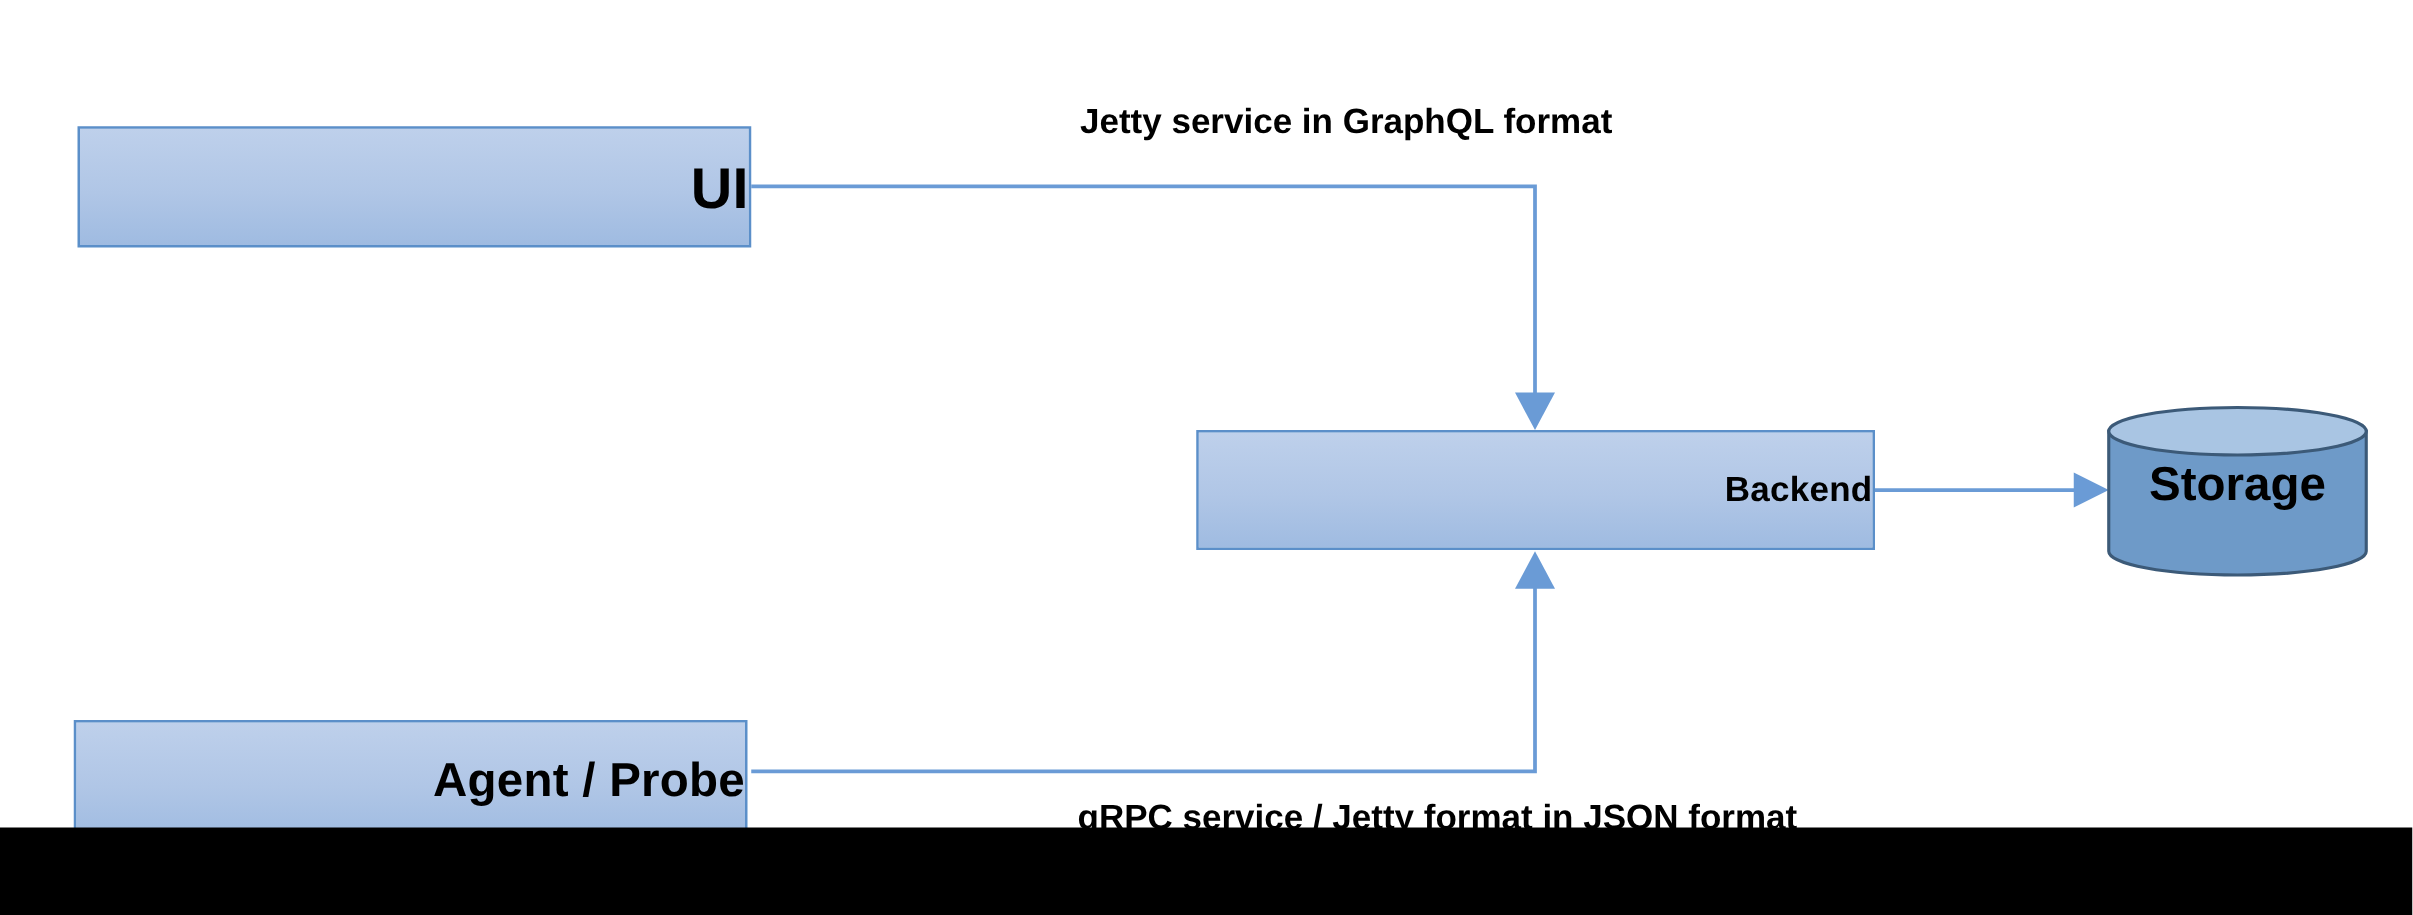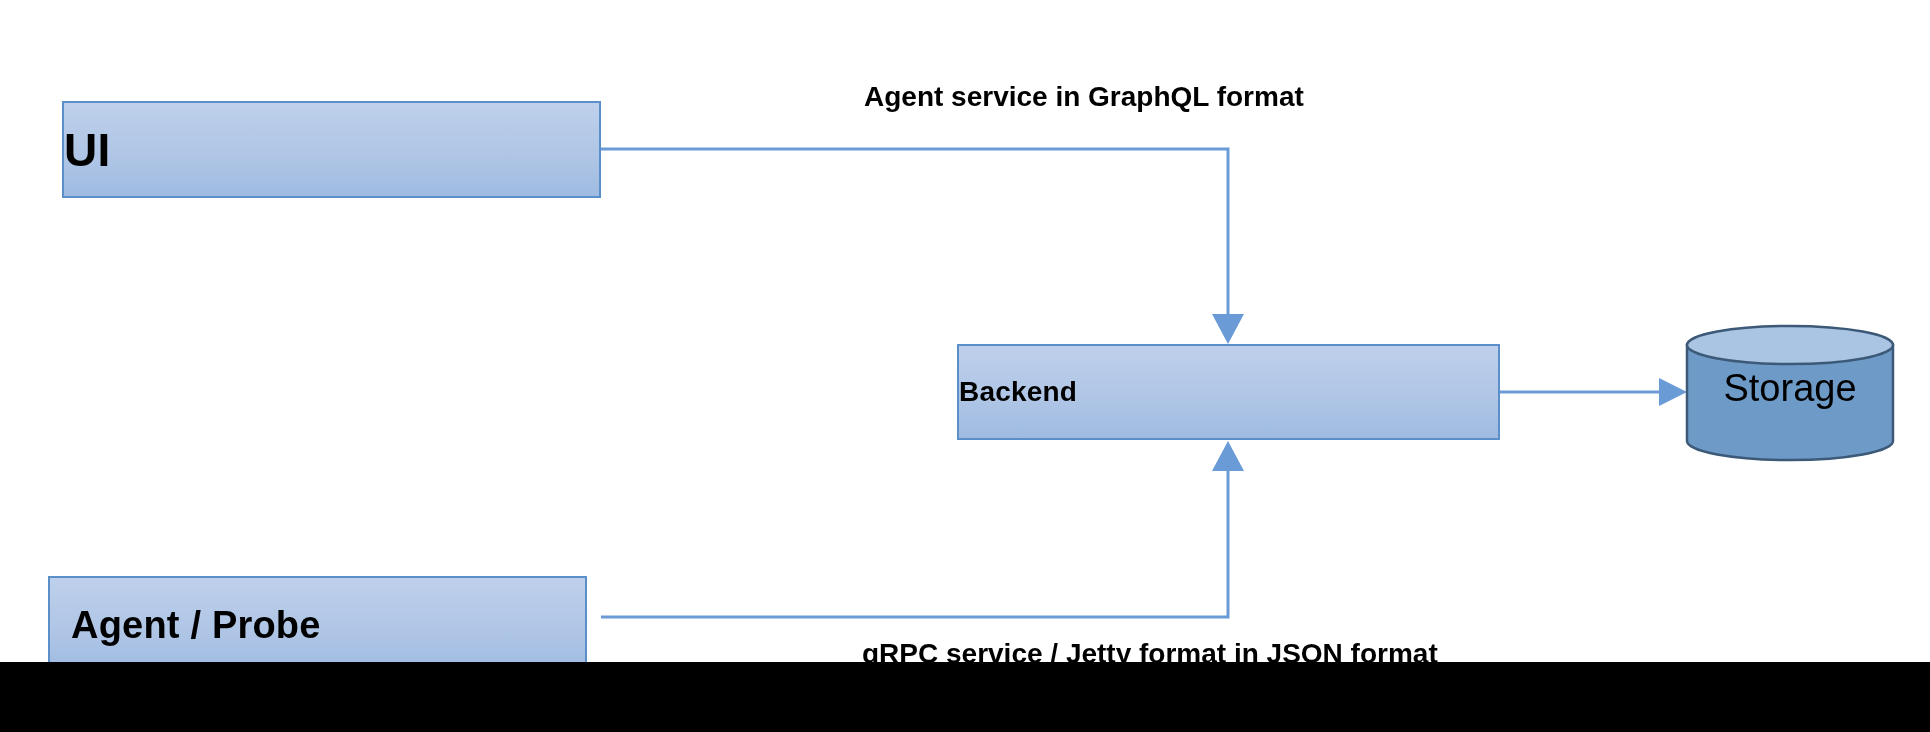--- a/index.html
+++ b/index.html
@@ -32,21 +32,21 @@
   }
 
   
   .node-box {
     position: absolute;
     box-sizing: border-box;
     border: 2px solid #5B8FC9;
     background: linear-gradient(to bottom, #BED0EB 0%, #B0C6E6 55%, #9FBBE1 100%);
     display: flex;
     align-items: center;
-    justify-content: flex-start;
+    justify-content: flex-end;
   }
   .node-label {
     color: #000000;
     font-weight: bold;
     font-family: "Liberation Sans", sans-serif;
     letter-spacing: 0.2px;
     line-height: 1;
     white-space: nowrap;
   }
 
@@ -60,21 +60,21 @@
 
   #node-backend {
     left: 957px;
     top: 344px;
     width: 543px;
     height: 96px;
   }
   #node-backend .node-label { font-size: 28px; }
 
   #node-agent {
-    left: 48px;
+    left: 59px;
     top: 576px;
     width: 539px;
     height: 97px;
     padding-left: 21px;
   }
   #node-agent .node-label { font-size: 38px; }
 
   
   #node-storage {
     position: absolute;
@@ -88,21 +88,21 @@
     left: 0;
     top: 0;
     width: 210px;
     height: 104px;
     display: flex;
     align-items: center;
     justify-content: center;
     padding-top: 16px;
     box-sizing: border-box;
     font-size: 38px;
-    font-weight: normal;
+    font-weight: bold;
     color: #000000;
     font-family: "Liberation Sans", sans-serif;
     white-space: nowrap;
     pointer-events: none;
   }
 
   
   .edge-label {
     position: absolute;
     font-family: "Liberation Sans", sans-serif;
@@ -184,19 +184,19 @@
   </div>
 
   <div class="node-box" id="node-agent">
     <span class="node-label">Agent / Probe</span>
   </div>
 
   <div id="node-storage">
     <span class="cyl-text">Storage</span>
   </div>
 
-  <div class="edge-label" id="label-top">Agent service in GraphQL format</div>
+  <div class="edge-label" id="label-top">Jetty service in GraphQL format</div>
 
   <div class="edge-label" id="label-bottom">gRPC service / Jetty format in JSON format</div>
 
   <div id="letterbox-bottom"></div>
 
 </div>
 
 </body></html>

